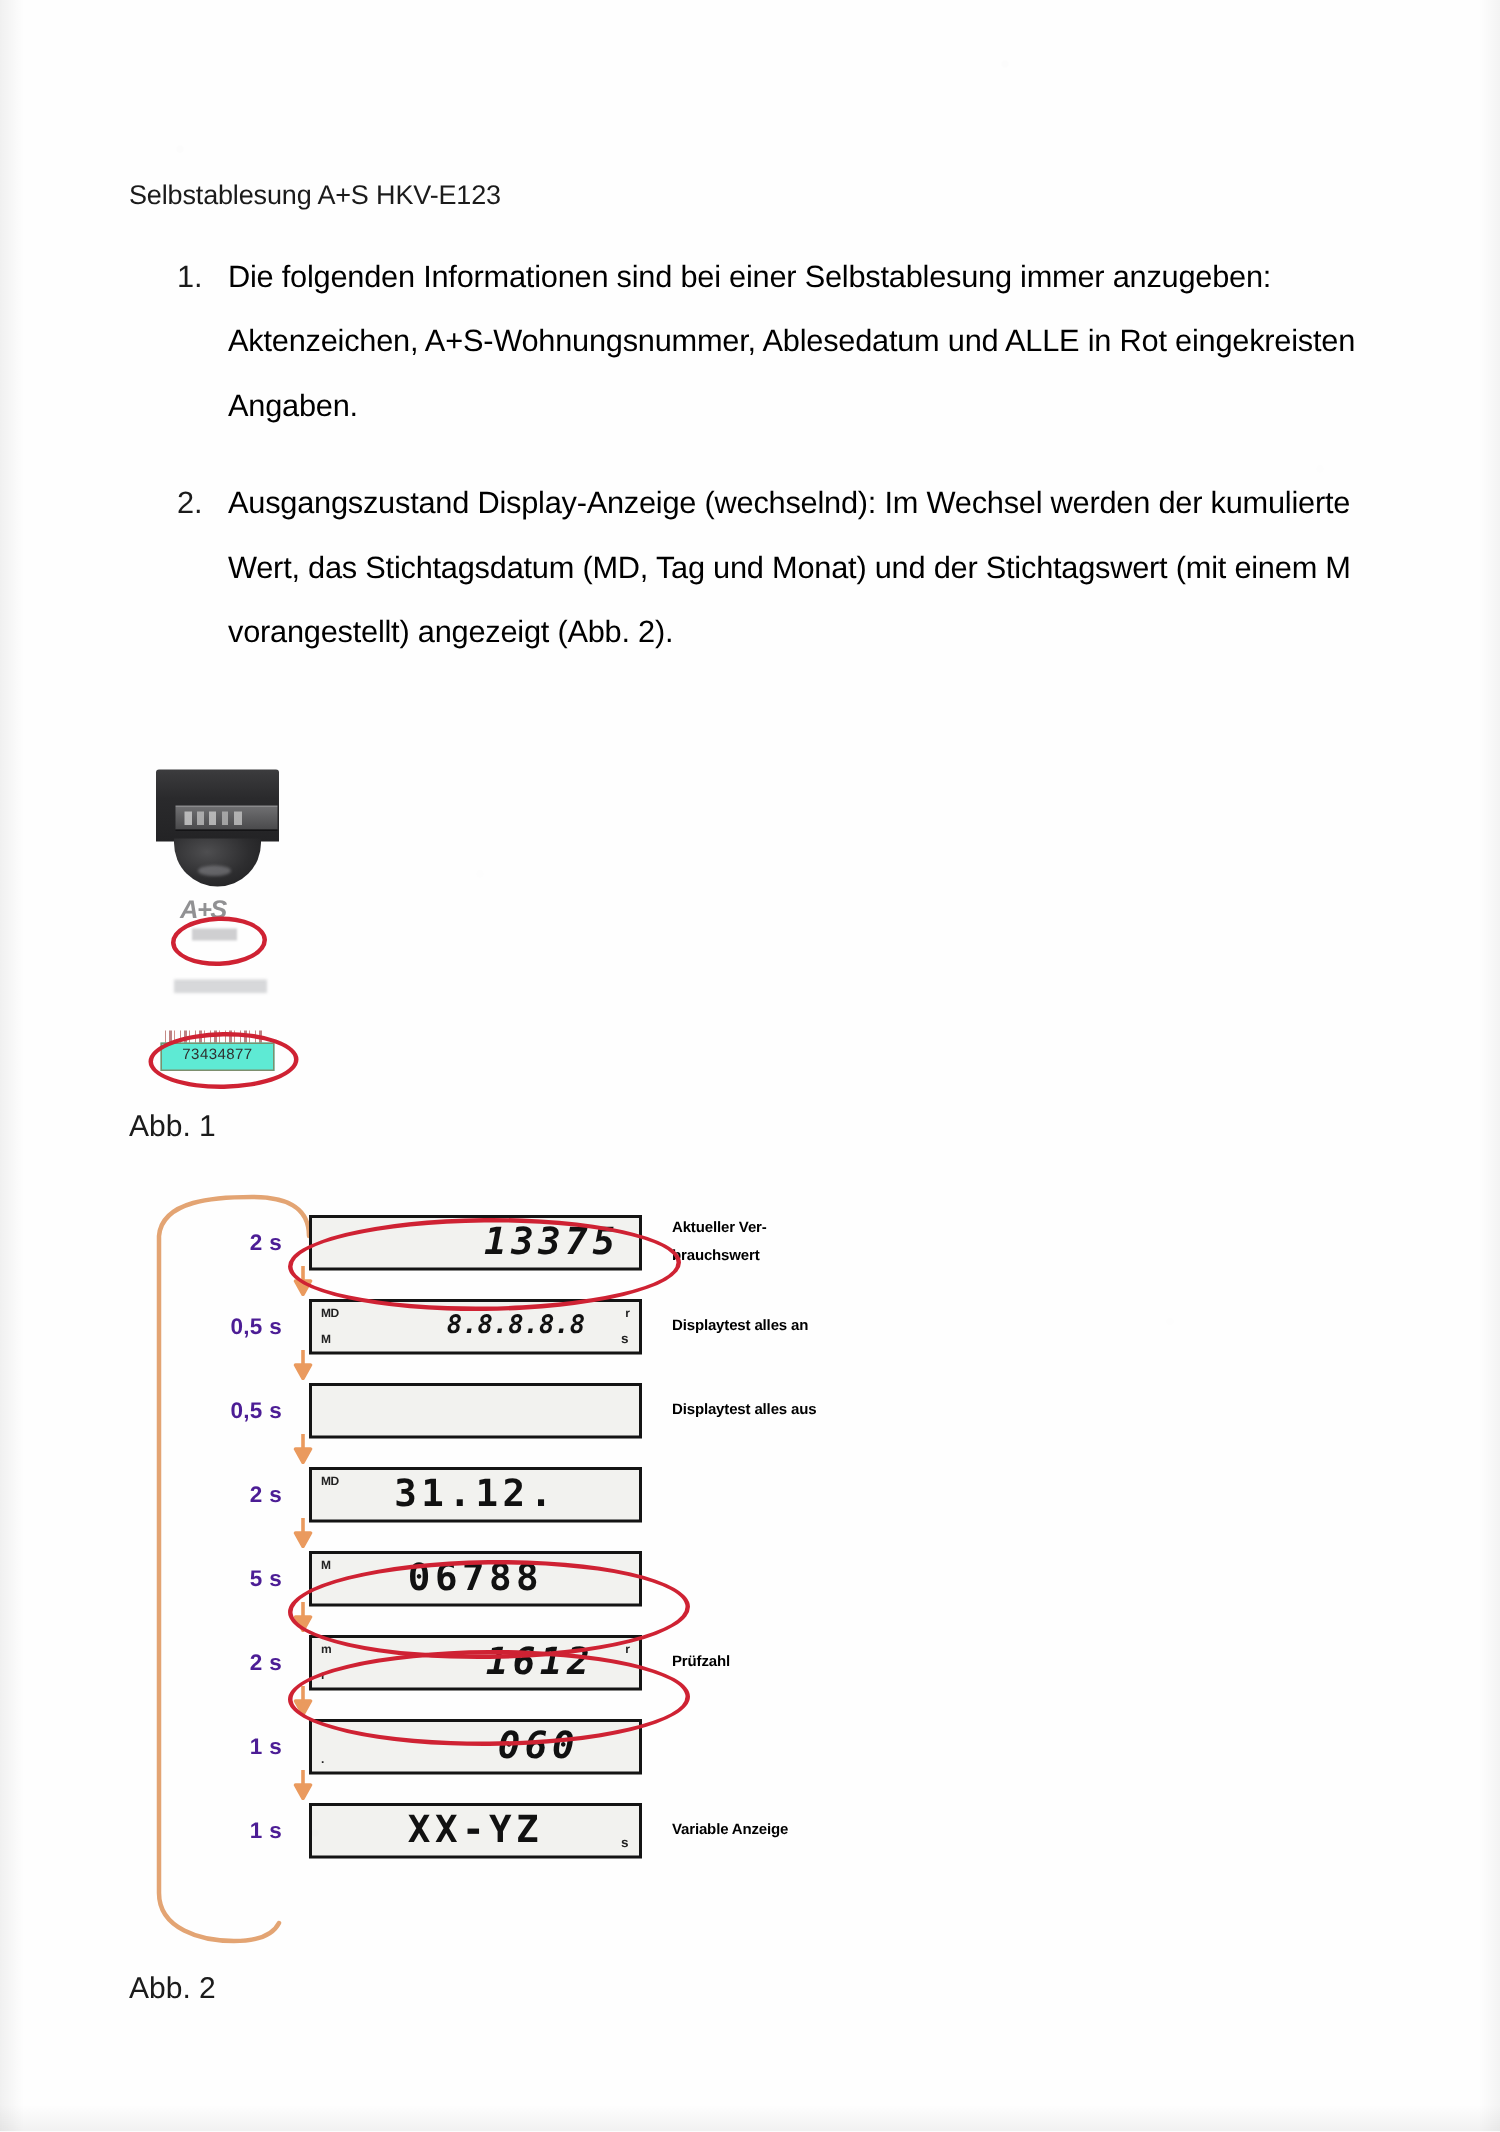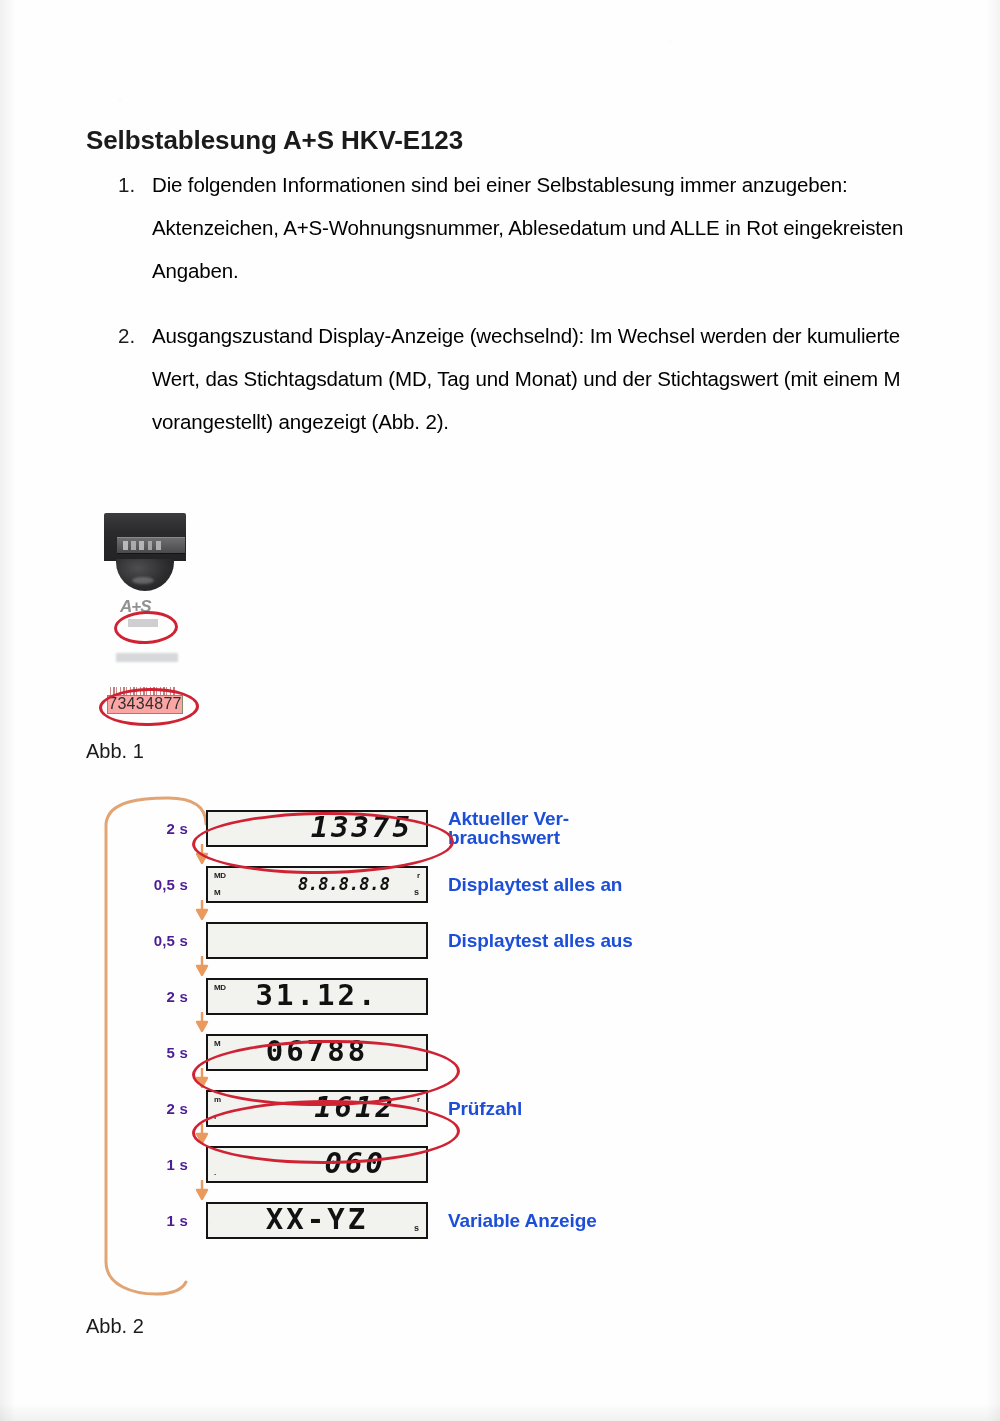--- a/index.html
+++ b/index.html
@@ -52,22 +52,22 @@
     left: 0; right: 0; bottom: 0; height: 18px;
     background: linear-gradient(to top, rgba(0,0,0,.05), rgba(0,0,0,0));
     pointer-events: none;
   }
 
   
   .doc-title {
     position: absolute;
     left: 86px;
     top: 108px;
-    font-size: 26px;
-    font-weight: bold;
+    font-size: 18px;
+    font-weight: normal;
     letter-spacing: -.1px;
     color: #1b1b1b;
   }
   .list {
     position: absolute;
     left: 118px;
     top: 163px;
     width: 790px;
   }
   .list-item {
@@ -173,22 +173,22 @@
       #b2645e 0 1px, transparent 1px 3px,
       #a8585a 3px 5px, transparent 5px 6px,
       #bd6a62 6px 7px, transparent 7px 10px);
     opacity: .75;
   }
   .serial-box {
     position: absolute;
     left: 11px; top: 190px;
     width: 74px; height: 17px;
     border: 1px solid #7d8f6e;
-    background: #fca5a5;
-    font-size: 16px;
+    background: #5eead4;
+    font-size: 10px;
     line-height: 16px;
     text-align: center;
     color: #2f2f2f;
     letter-spacing: .3px;
     font-family: "Liberation Sans", sans-serif;
   }
 
   
   .red-ellipse {
     position: absolute;
@@ -257,21 +257,21 @@
     box-sizing: border-box;
     overflow: hidden;
   }
   .lcd-value {
     position: absolute;
     right: 13px;
     top: 50%;
     transform: translateY(-52%);
     font-family: "DejaVu Sans Mono", monospace;
     font-weight: bold;
-    font-size: 29px;
+    font-size: 25px;
     letter-spacing: 2.5px;
     color: #111;
     font-style: italic;
   }
   .lcd-value.wide  { letter-spacing: 3px; }
   .lcd-value.test  { right: 36px; letter-spacing: 0px; font-size: 17px; }
   .lcd-value.centered { right: auto; left: 50%; transform: translate(-50%,-52%); font-style: normal; letter-spacing: 3px; }
   .lcd-tl {
     position: absolute;
     left: 6px; top: 4px;
@@ -303,23 +303,23 @@
     font-size: 9px;
     font-weight: bold;
     color: #222;
     line-height: 9px;
   }
   .seq-label {
     position: absolute;
     left: 352px;
     top: 50%;
     transform: translateY(-50%);
-    font-size: 19px;
+    font-size: 10px;
     line-height: 19px;
-    color: #1d4ed8;
+    color: #000000;
     font-weight: bold;
     letter-spacing: -.1px;
     width: 280px;
   }
 
   .arrow {
     position: absolute;
     left: 99px;
     width: 14px;
     height: 20px;

